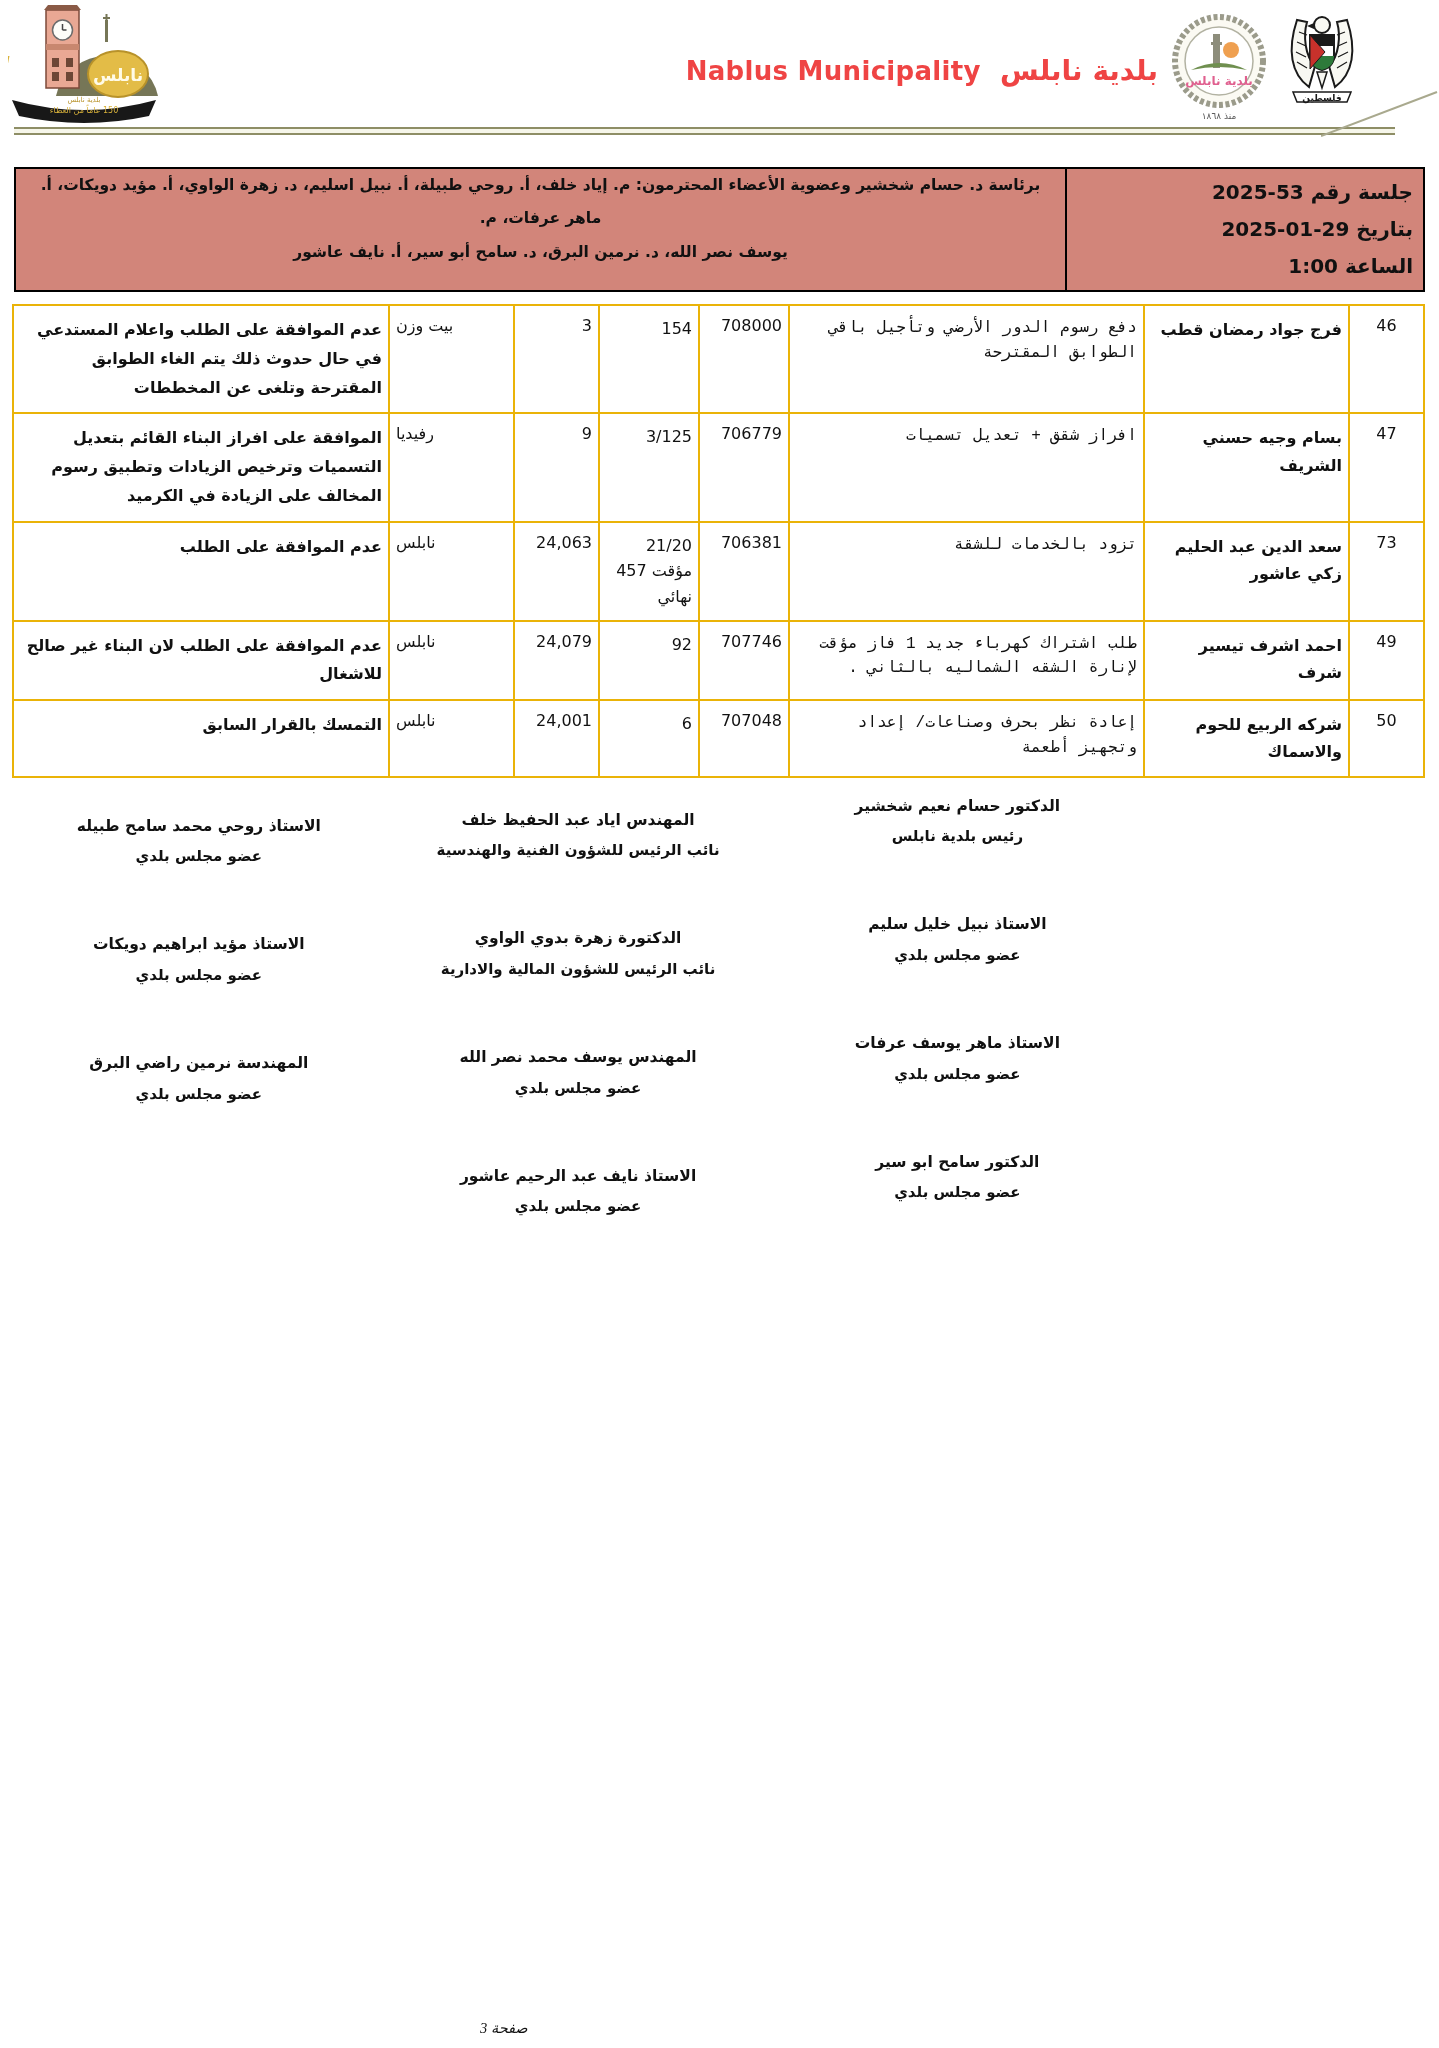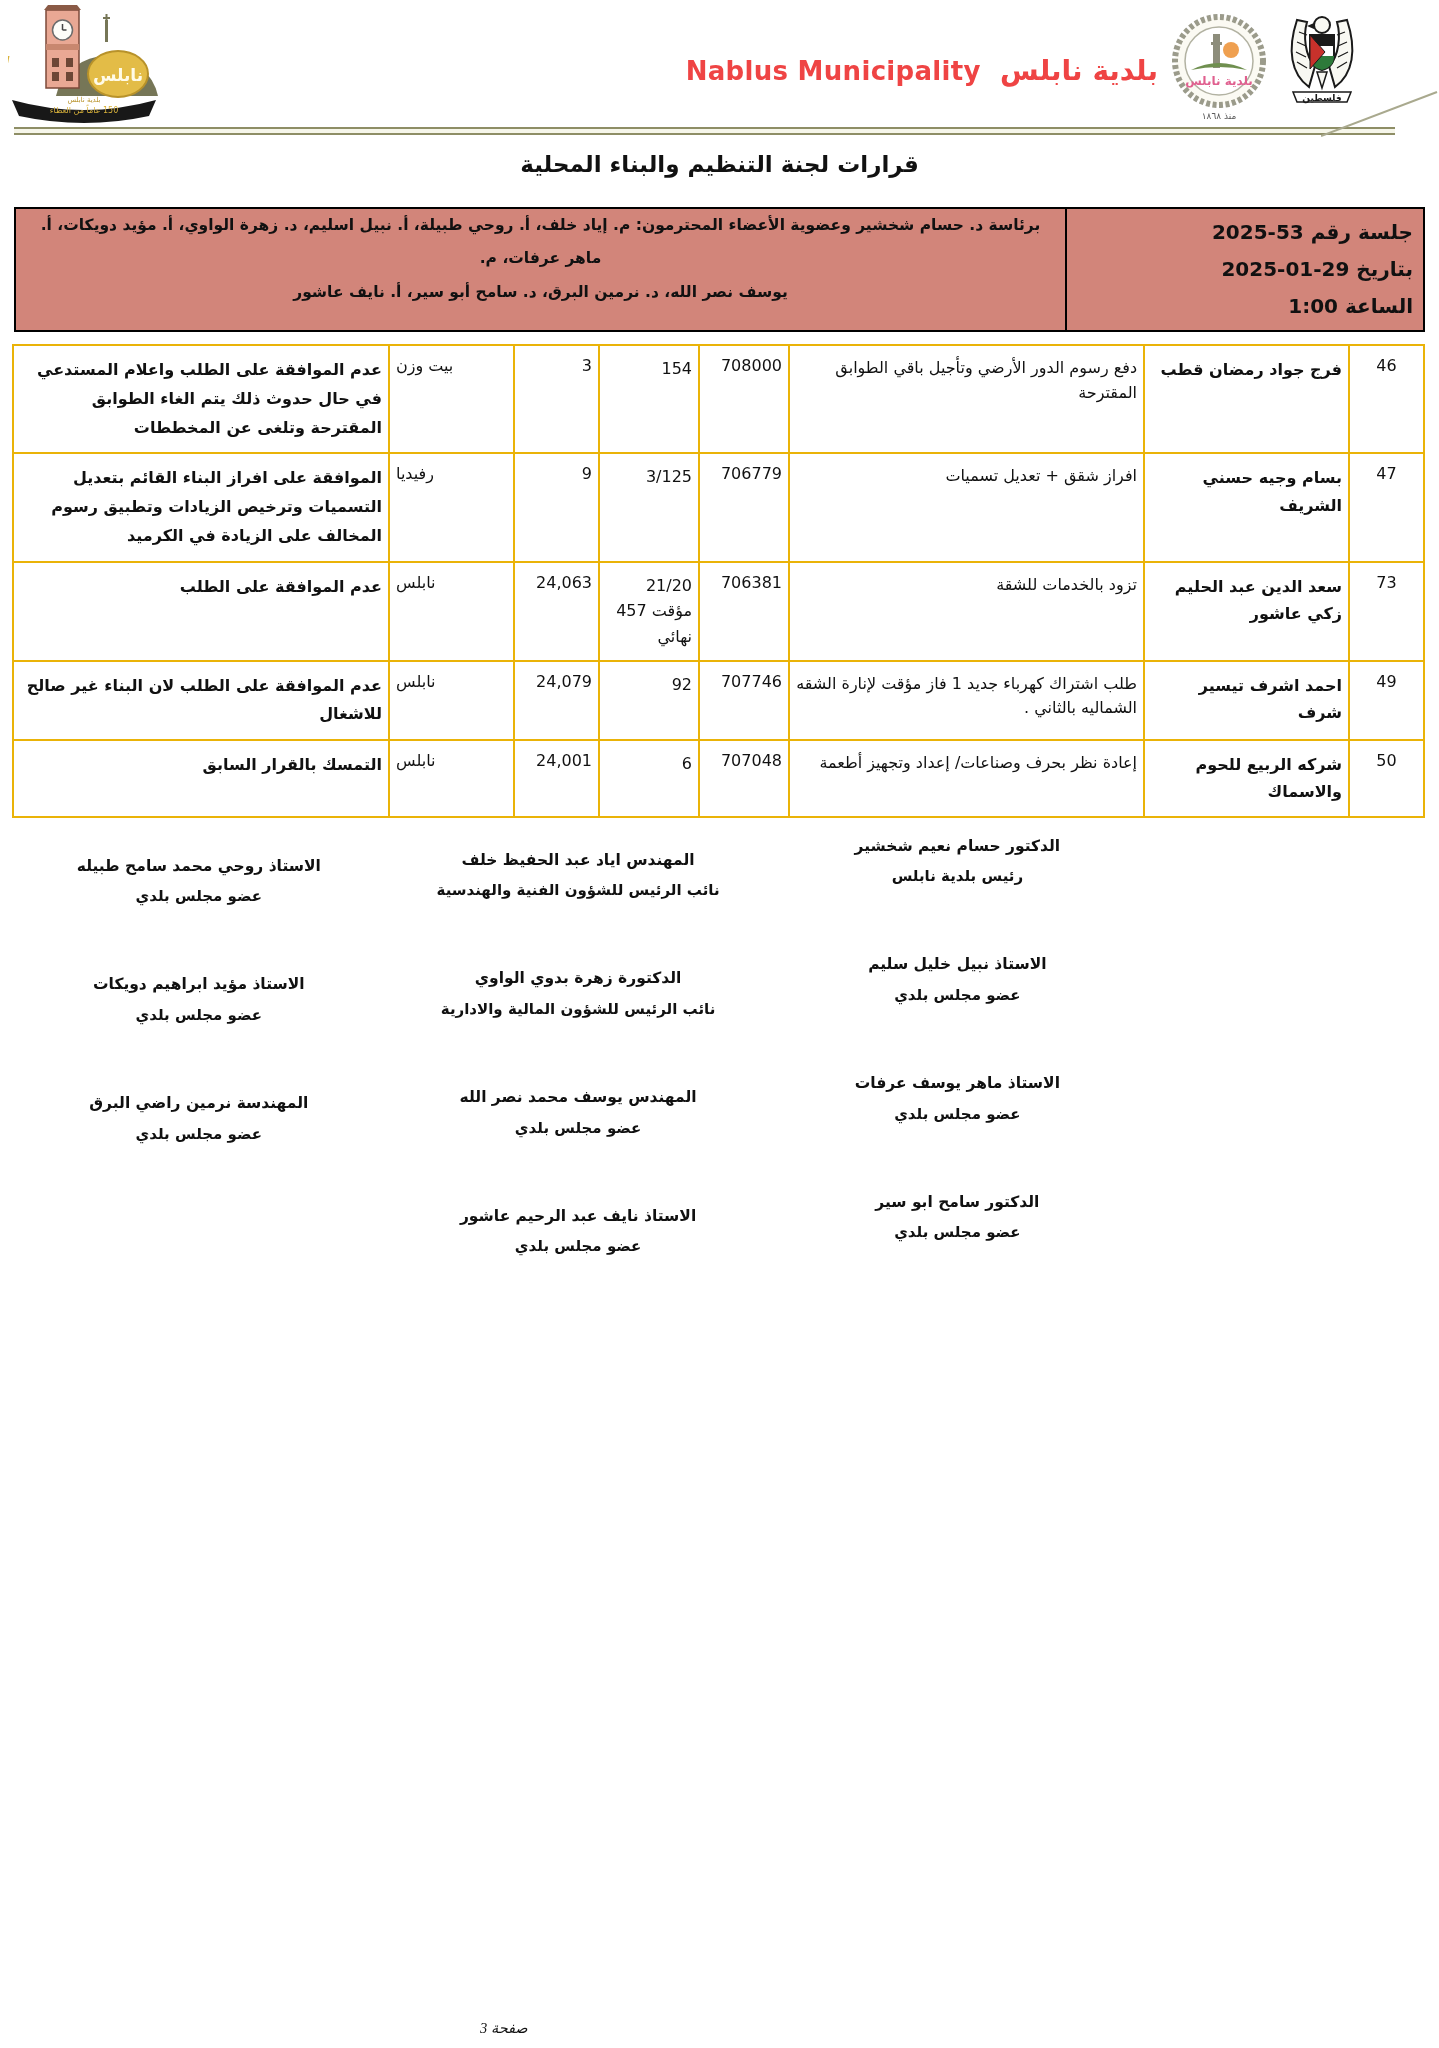--- a/index.html
+++ b/index.html
@@ -48,21 +48,21 @@
     margin:12px 14px 0 14px; border-collapse:collapse; table-layout:fixed;
     width:1411px; border:2px solid #111;
   }
   table.decisions td {
     border:2px solid #eab308; vertical-align:top; padding:10px 6px;
     font-size:16px; overflow:hidden;
   }
   tr.h1{height:92px} tr.h2{height:92px} tr.h3{height:78px} tr.h4{height:74px} tr.h5{height:46px}
   td.c-num  { text-align:center; padding-left:6px; }
   td.c-name { font-weight:bold; line-height:1.7; }
-  td.c-subj { line-height:1.55; }
+  td.c-subj { line-height:1.55;font-family:Liberation Mono, monospace; }
   td.c-file, td.c-plot, td.c-block { text-align:right; }
   td.c-plot { white-space:pre-line; line-height:1.6; }
   td.c-area { text-align:left; font-size:14.5px; padding-top:6px; }
   td.c-dec  { font-weight:bold; line-height:1.8; }
 
   
   .sigs { width:1138px; margin:18px 292px 0 0; }
   .sig-row { display:flex; margin-bottom:47px; }
   .sig-cell { width:33.33%; text-align:center; font-weight:bold; font-size:15.5px; line-height:1.4; }
   .sig-cell:nth-child(2){ padding-top:14px; }
@@ -133,21 +133,20 @@
       <path d="M14,80 h58 l-4,10 h-50 Z" fill="#ffffff" stroke="#1a1a1a" stroke-width="1.5"></path>
       <text x="43" y="89" font-size="9" font-weight="bold" fill="#1a1a1a" text-anchor="middle">فلسطين</text>
     </svg>
 
     <div class="divider"></div>
     <svg class="diag" width="118" height="52" viewBox="0 0 118 52">
       <line x1="0" y1="50" x2="116" y2="6" stroke="#a9a98e" stroke-width="2"></line>
     </svg>
   </div>
 
-  <div class="doc-title">قرارات لجنة التنظيم والبناء المحلية</div>
 
   <div class="session">
     <div class="session-meta">
       <div>جلسة رقم 53-2025</div>
       <div>بتاريخ 29-01-2025</div>
       <div>الساعة 1:00</div>
     </div>
     <div class="session-att">
       <div>برئاسة د. حسام شخشير وعضوية الأعضاء المحترمون: م. إياد خلف، أ. روحي طبيلة، أ. نبيل اسليم، د. زهرة الواوي، أ. مؤيد دويكات، أ. ماهر عرفات، م.</div>
       <div>يوسف نصر الله، د. نرمين البرق، د. سامح أبو سير، أ. نايف عاشور</div>

